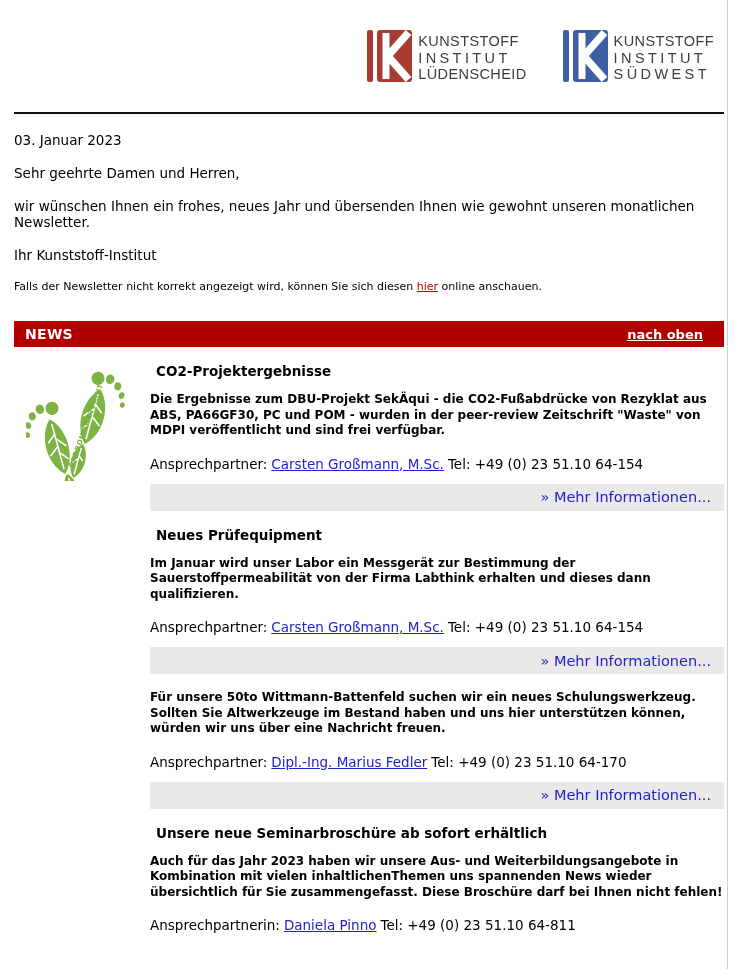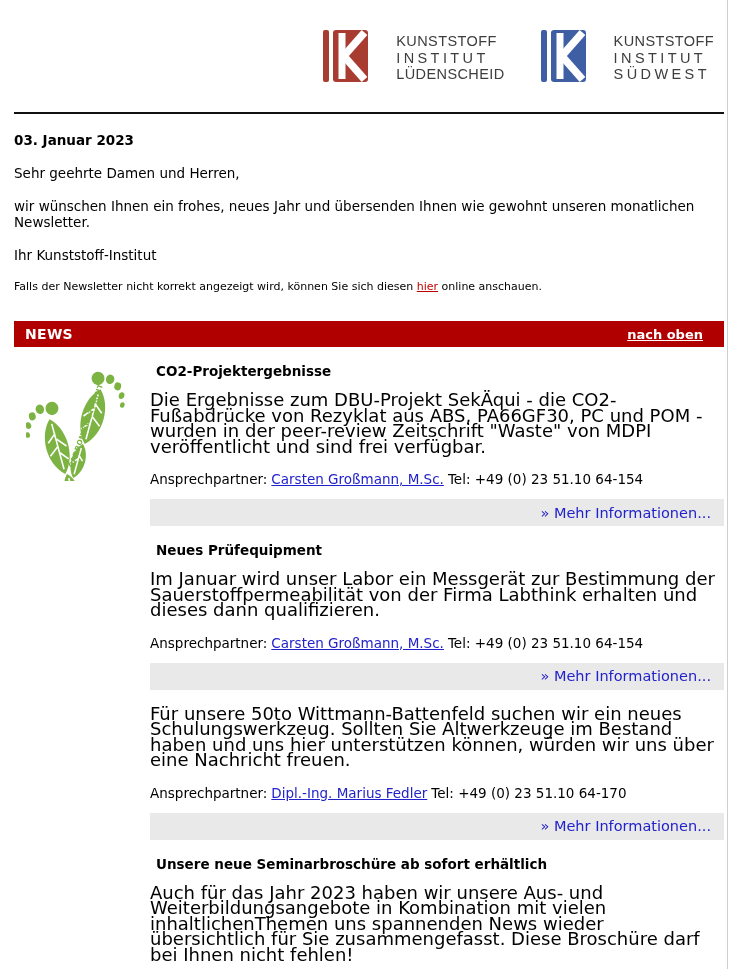--- a/index.html
+++ b/index.html
@@ -7,47 +7,47 @@
   body {
     width:740px; height:969px; overflow:hidden;
     font-family:"DejaVu Sans","Liberation Sans",sans-serif;
     color:#000;
   }
   .page { position:relative; width:740px; height:969px; background:#fff; }
   .edge-line { position:absolute; left:727px; top:0; bottom:0; width:1px; background:#cfcfcf; }
 
   
   .logos { display:flex; justify-content:flex-end; gap:36px; padding:30px 26px 0 0; }
-  .logo { display:flex; align-items:center; gap:28px; }
+  .logo { display:flex; align-items:center; gap:6px; }
   .logo-text { font-family:"Liberation Sans",sans-serif; font-size:14.5px; line-height:16.5px;
                color:#3d3d3d; font-weight:400; }
   .logo-text .ls { letter-spacing:3.4px; }
   .logo-text .ls-sm { letter-spacing:0.4px; }
 
   .rule { height:2px; background:#111; border:none; margin:26px 16px 0 14px; }
 
   .content { padding:0 16px 0 14px; }
 
   .intro { font-size:13.5px; }
-  .intro .date { font-weight:bold; margin:18px 0 0; }
+  .intro .date { font-weight:normal; margin:18px 0 0; }
   .intro p { margin:17px 0 0; }
   .fineprint { font-size:11px; margin:22px 0 0; }
   .fineprint .red-link { color:#c00000; text-decoration:underline; cursor:pointer; }
 
   .news-bar { margin-top:28px; background:#b00000; color:#fff; height:26px;
               display:flex; align-items:center; justify-content:space-between;
               padding:0 21px 0 11px; }
   .news-title { font-weight:bold; font-size:14px; letter-spacing:0.3px; }
   .news-top-link { font-weight:bold; font-size:13px; color:#fff; text-decoration:underline; cursor:pointer; }
 
   .item { display:flex; margin-top:16px; }
   .item-left { width:136px; flex:none; }
   .item-right { flex:1; min-width:0; }
   .item-title { font-size:13.5px; font-weight:bold; margin:0 6px 13px; }
-  .item-body { font-size:18px; line-height:15.5px; margin:0 0 17px; }
+  .item-body { font-size:12px; line-height:15.5px; margin:0 0 17px;font-weight:bold; }
   .contact { font-size:13.5px; margin:0 0 12px; }
   .contact-label { margin-right:4px; }
   .contact-name { color:#2222cc; text-decoration:underline; cursor:pointer; margin-right:4px; }
   .graybar { background:#e9e9e9; height:27px; display:flex; align-items:center;
              justify-content:flex-end; padding-right:13px;padding-left:24px; }
   .graybar-link { color:#2222cc; font-size:14.5px; cursor:pointer; }
 
   .footprint { margin:2px 0 0 12px; }
 </style>
 </head>

